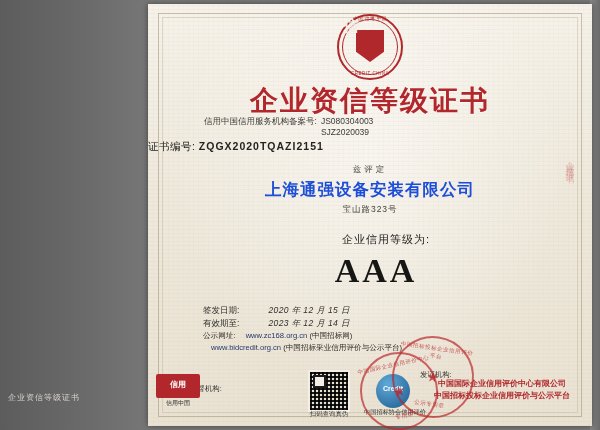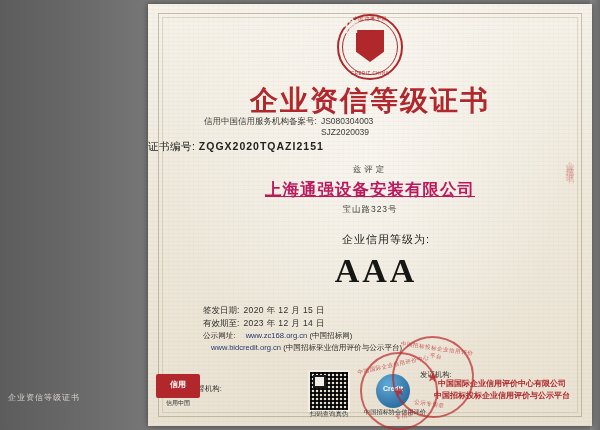--- a/index.html
+++ b/index.html
@@ -101,44 +101,44 @@
     position:absolute;left:0;top:136px;width:444px;text-align:left;
     font-size:10.5px;color:#23231f;letter-spacing:.5px;
   }
   .certno b{font-weight:bold;letter-spacing:1px;}
   .award{
     position:absolute;left:0;top:160px;width:444px;text-align:center;
     font-size:8.5px;color:#4a4843;letter-spacing:3px;
   }
   .company{
     position:absolute;left:0;top:175px;width:444px;text-align:center;
-    font-size:16.5px;font-weight:bold;color:#be185d;letter-spacing:1px;text-decoration:underline;
+    font-size:16.5px;font-weight:bold;color:#1d4ed8;letter-spacing:1px;
   }
   .address{
     position:absolute;left:0;top:200px;width:444px;text-align:center;
     font-size:8.5px;color:#43413c;letter-spacing:1px;
   }
   .gradelabel{
     position:absolute;left:16px;top:228px;width:444px;text-align:center;
     font-size:11px;color:#1d1d1a;letter-spacing:1px;
   }
   .grade{
     position:absolute;left:0;top:248px;width:444px;text-align:center;
     font-size:34px;font-weight:bold;color:#161614;letter-spacing:3px;
     font-family:"Liberation Serif","DejaVu Serif",serif;
     padding-left:6px;
   }
   
   .meta{
     position:absolute;left:55px;top:300px;width:340px;
     font-size:8.5px;color:#2f2e2a;line-height:1.55;
   }
-  .meta .row{display:flex;}
+  .meta .row{display:flex;gap:16px;}
   .meta .k{white-space:nowrap;}
-  .meta .v{margin-left:4px;letter-spacing:.4px;}
+  .meta .v{margin-left:13px;letter-spacing:.4px;font-style:italic;}
   .links{
     position:absolute;left:55px;top:326px;width:360px;
     font-size:7.6px;color:#2f2e2a;line-height:1.62;
   }
   .links .lk{display:block;}
   .links .lk .u{color:#25386b;padding-left:8px;}
   
   .bottom{
     position:absolute;left:20px;top:368px;width:404px;height:52px;
   }

